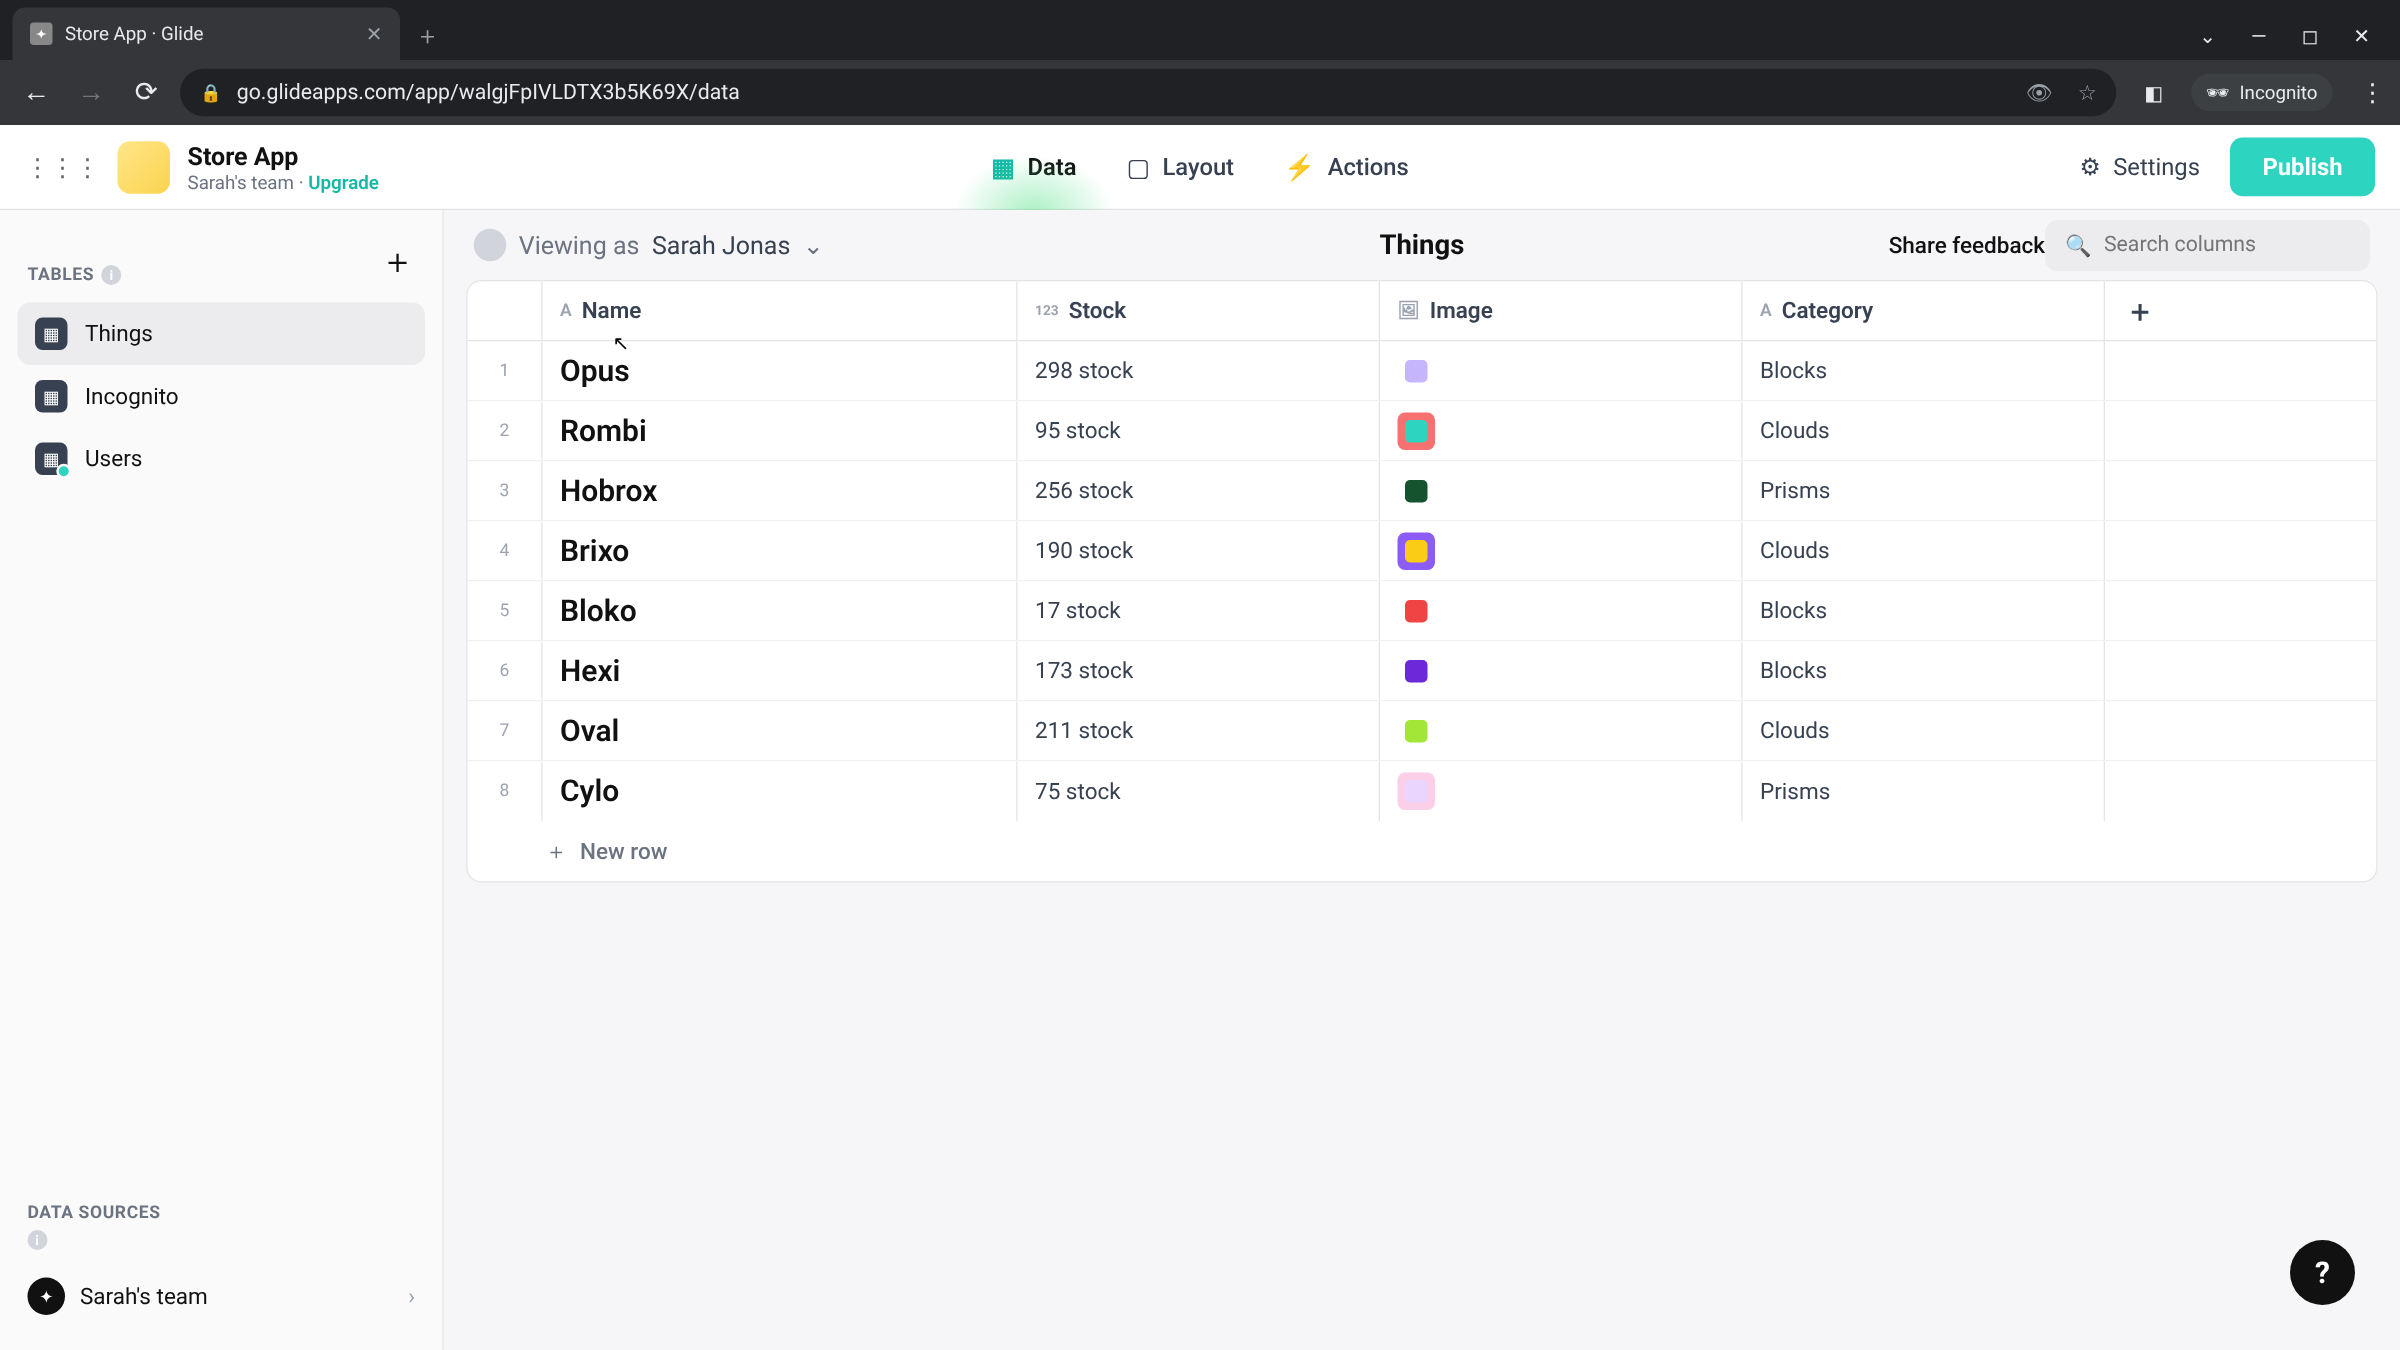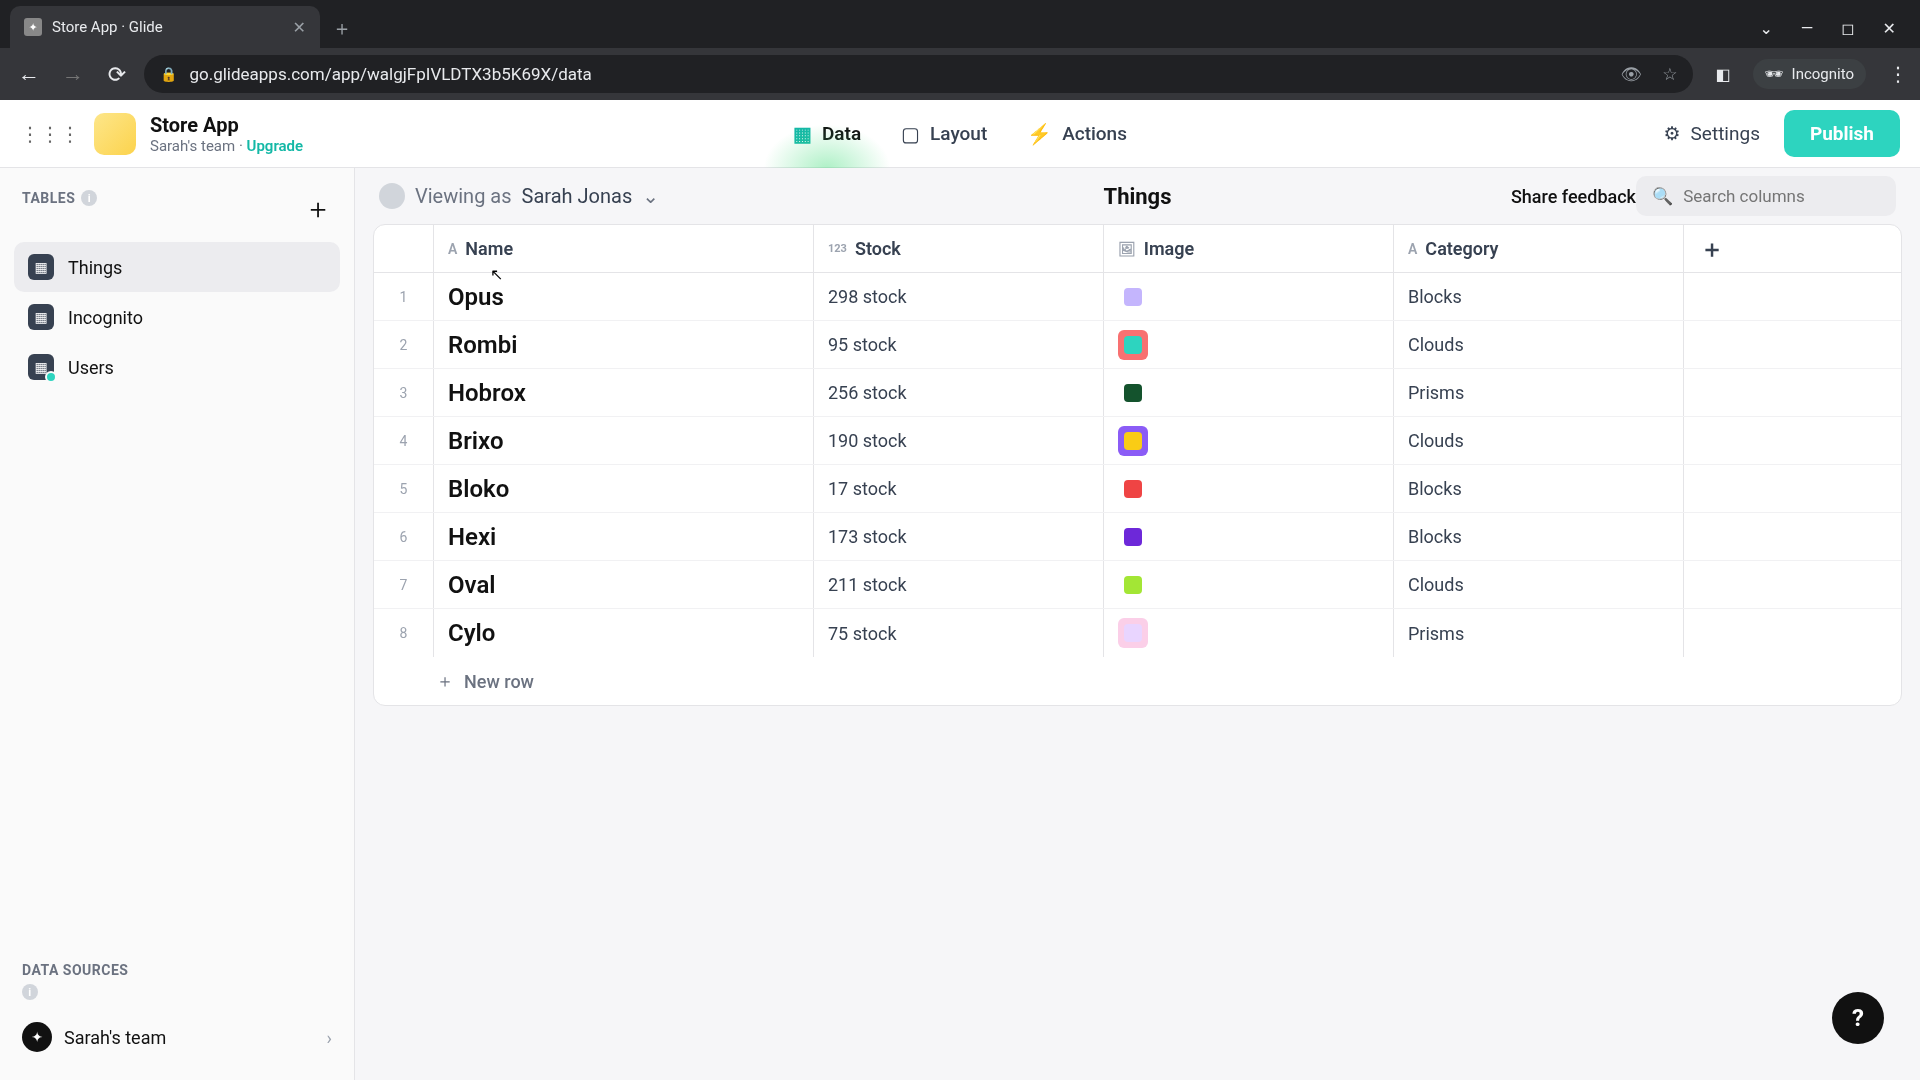--- a/index.html
+++ b/index.html
@@ -43,21 +43,21 @@
   .tab-icon.data { color: #14b8a6; }
   .tab-icon.actions { color: #f59e0b; }
 
   .app-right { margin-left: auto; display: flex; align-items: center; gap: 24px; }
   .settings-link { display: flex; align-items: center; gap: 10px; font-size: 19px; color: #374151; cursor: pointer; }
   .publish-btn { background: #2dd4bf; color: #fff; font-weight: 700; font-size: 19px; padding: 12px 26px; border-radius: 10px; cursor: pointer; border: none; }
 
   
   .main { display: flex; height: calc(1080px - 48px - 52px - 68px); }
   .sidebar { width: 355px; border-right: 1px solid #e4e4e7; display: flex; flex-direction: column; padding: 18px 14px; background:#fafafa;}
-  .sidebar-hdr { display: flex; justify-content: space-between; align-items: flex-start; padding: 4px 8px 14px; }
+  .sidebar-hdr { display: flex; justify-content: space-between; align-items: flex-end; padding: 4px 8px 14px; }
   .sidebar-hdr-label { font-size: 14px; font-weight: 700; letter-spacing: .5px; color: #6b7280; display:flex; gap:6px; align-items:center;}
   .info-badge { background:#d1d5db; color:#fff; border-radius:50%; width:16px; height:16px; display:inline-flex; align-items:center; justify-content:center; font-size:11px; font-weight:700;}
   .add-table { font-size: 28px; color: #111; cursor: pointer; }
   .table-item { display: flex; align-items: center; gap: 14px; padding: 12px 14px; border-radius: 10px; font-size: 18px; color: #111; cursor: pointer; }
   .table-item.active { background: #ececef; }
   .table-icon { width: 26px; height: 26px; background:#374151; border-radius:6px; display:flex; align-items:center; justify-content:center; color:#fff; font-size:14px; position:relative;}
   .table-icon .team-dot{position:absolute; right:-3px; bottom:-3px; width:12px; height:12px; background:#2dd4bf; border-radius:50%; border:2px solid #fafafa;}
   .sidebar-bottom { margin-top: auto; }
   .ds-header { font-size:14px; font-weight:700; letter-spacing:.5px; color:#6b7280; padding: 0 8px 12px; display:flex; gap:6px; align-items:flex-start;flex-direction:column;}
   .ds-item { display:flex; align-items:center; gap:12px; padding:10px 8px; font-size:18px; color:#111; cursor:pointer; justify-content:space-between;}

